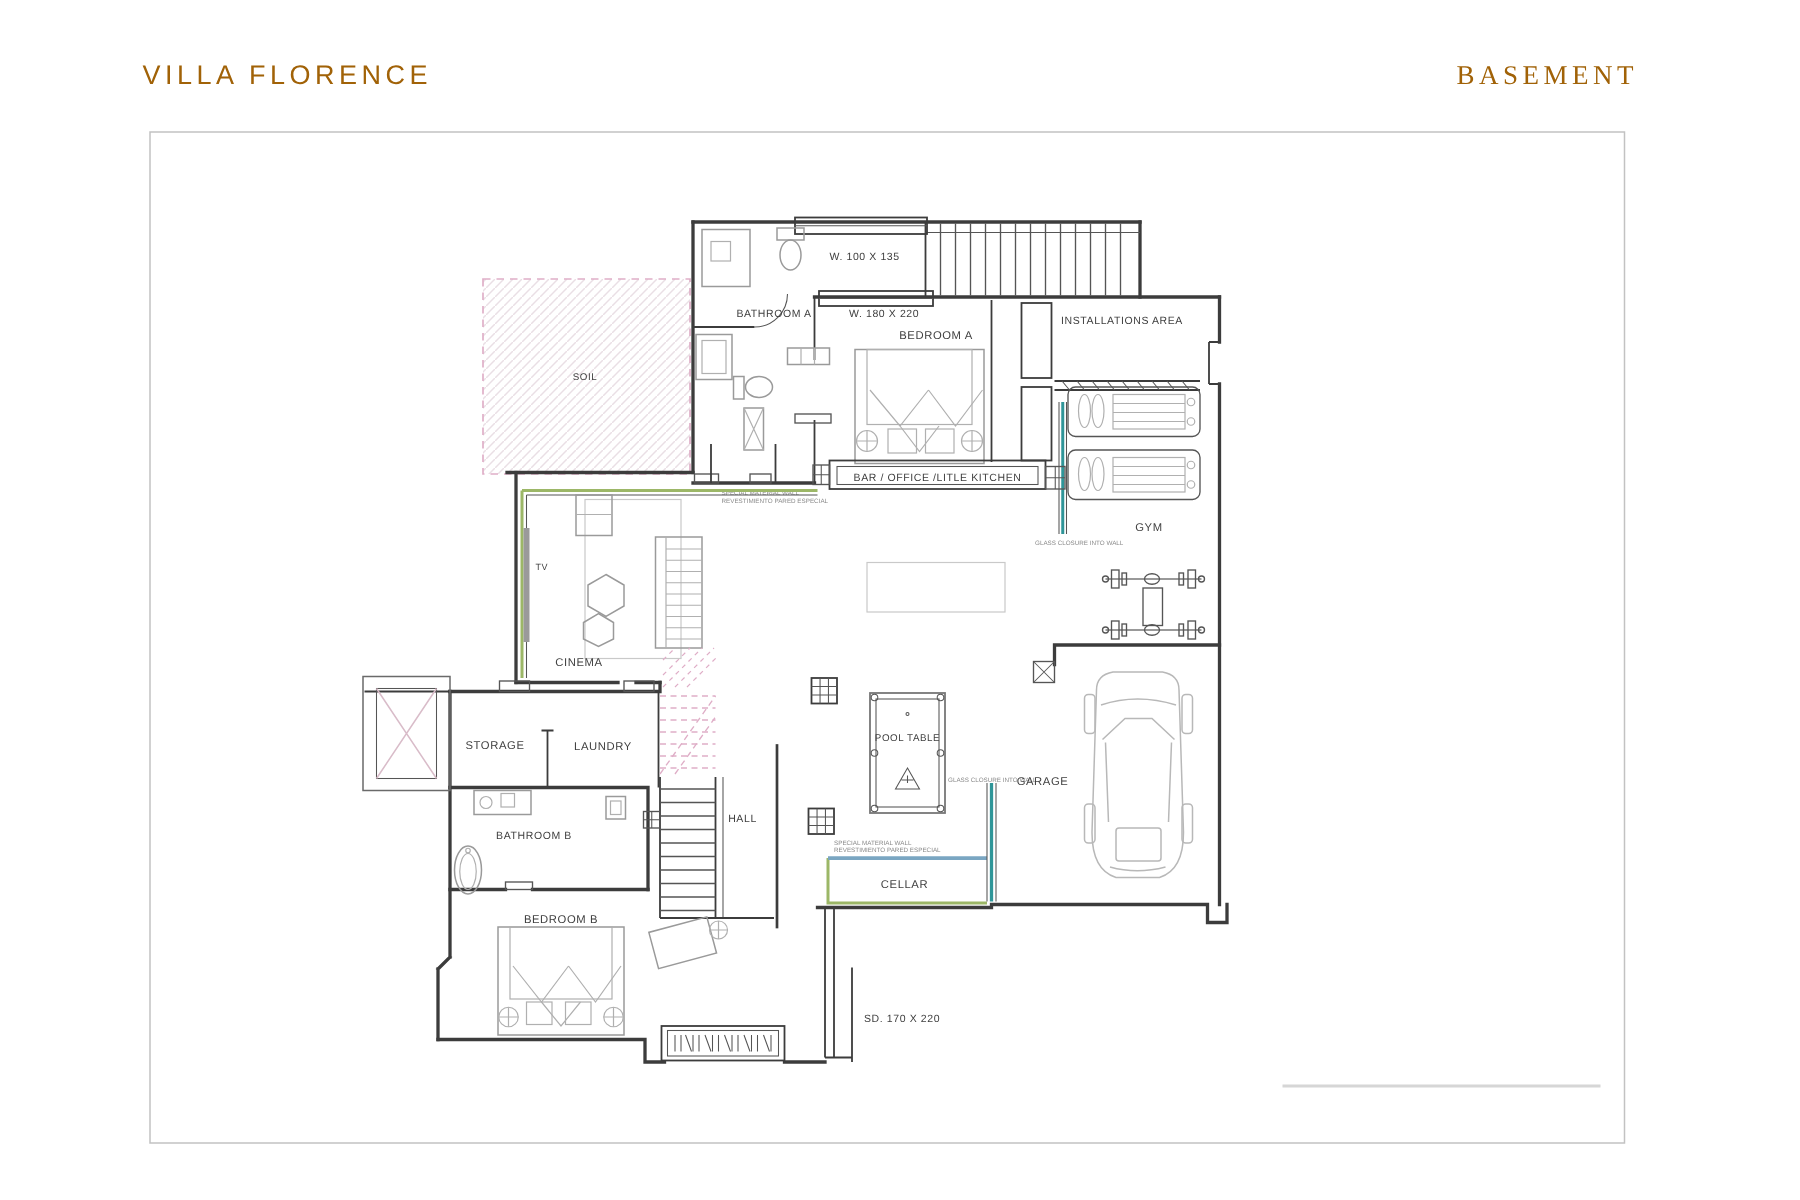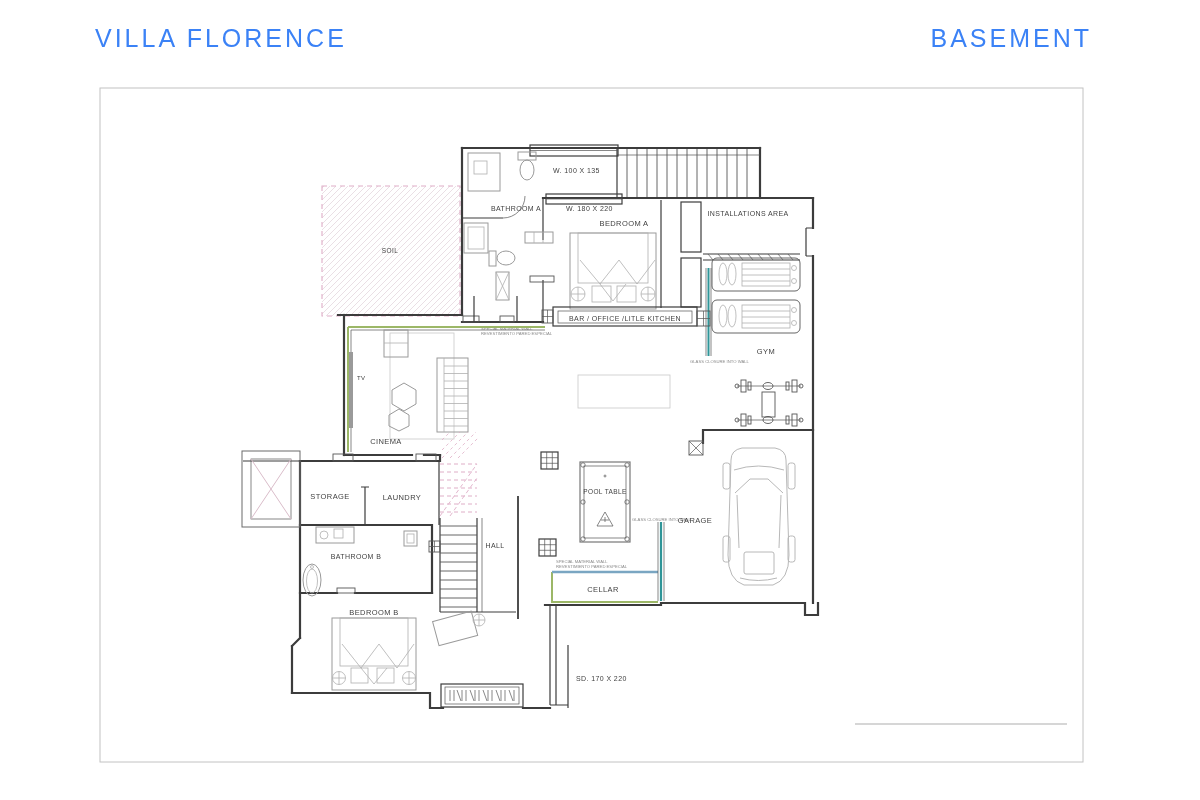--- a/index.html
+++ b/index.html
@@ -1,19 +1,19 @@
 <!DOCTYPE html>
 <html><head>
 <meta charset="utf-8">
 <style>
   html,body{margin:0;padding:0;background:#fff;}
   body{width:1200px;height:800px;position:relative;font-family:"Liberation Sans",sans-serif;overflow:hidden;}
-  .title{position:absolute;top:24px;font-size:25px;font-weight:400;letter-spacing:3px;color:#3b82f6;}
+  .title{position:absolute;top:40px;font-size:18px;font-weight:400;letter-spacing:3px;color:#a16207;}
   .title-left{left:95px;}
-  .title-right{right:108px;}
+  .title-right{right:108px;font-family:Liberation Serif, serif;}
   svg{position:absolute;left:0;top:0;}
   .w22{stroke:#3c3c3c;stroke-width:2.2;fill:none;stroke-linecap:square;}
   .w18{stroke:#3c3c3c;stroke-width:1.8;fill:none;stroke-linecap:square;}
   .w12{stroke:#3c3c3c;stroke-width:1.2;fill:none;}
   .w09{stroke:#555;stroke-width:0.9;fill:none;}
   .w07{stroke:#555;stroke-width:0.7;fill:none;}
   .f1{stroke:#9a9a9a;stroke-width:1;fill:none;}
   .f08{stroke:#b0b0b0;stroke-width:0.8;fill:none;}
   .lt{stroke:#c9c9c9;stroke-width:0.8;fill:none;}
   .car{stroke:#b8b8b8;stroke-width:1;fill:none;}

